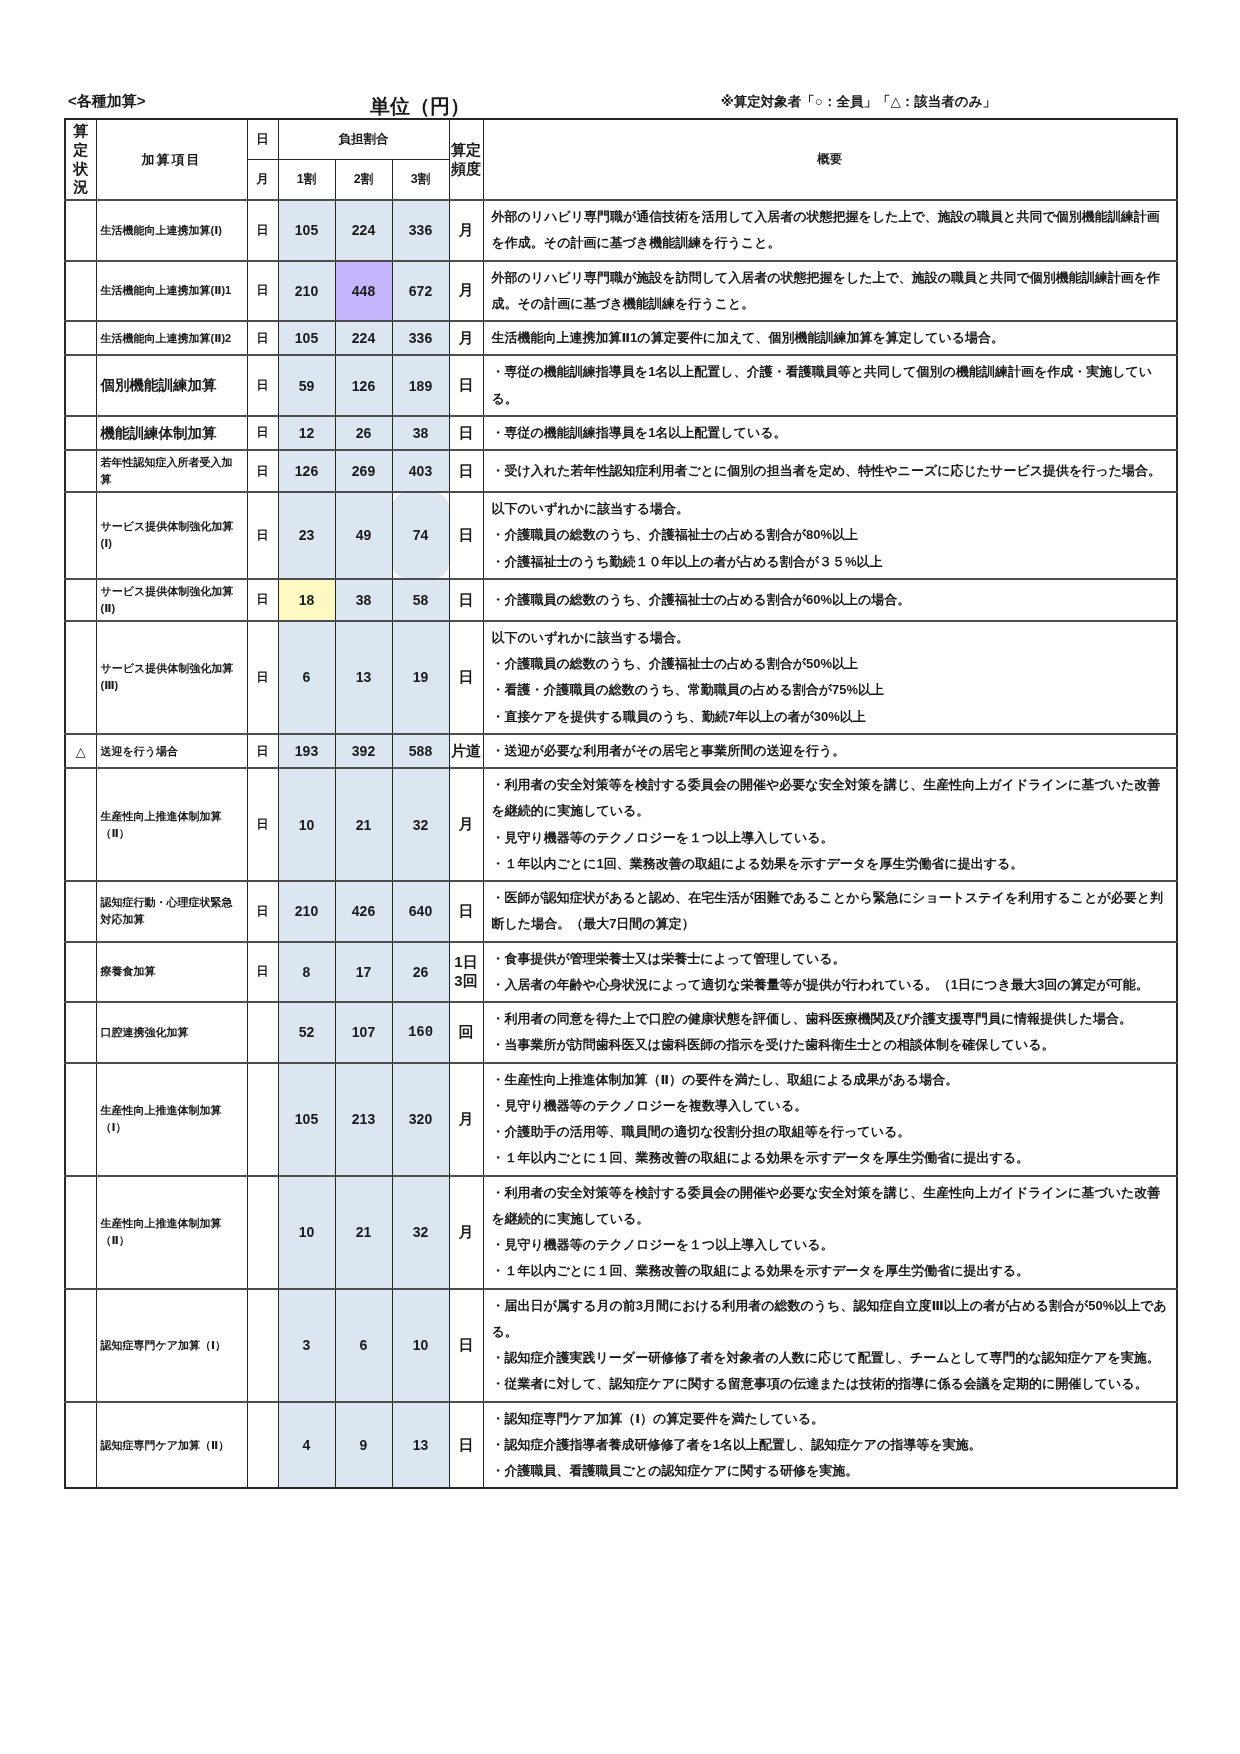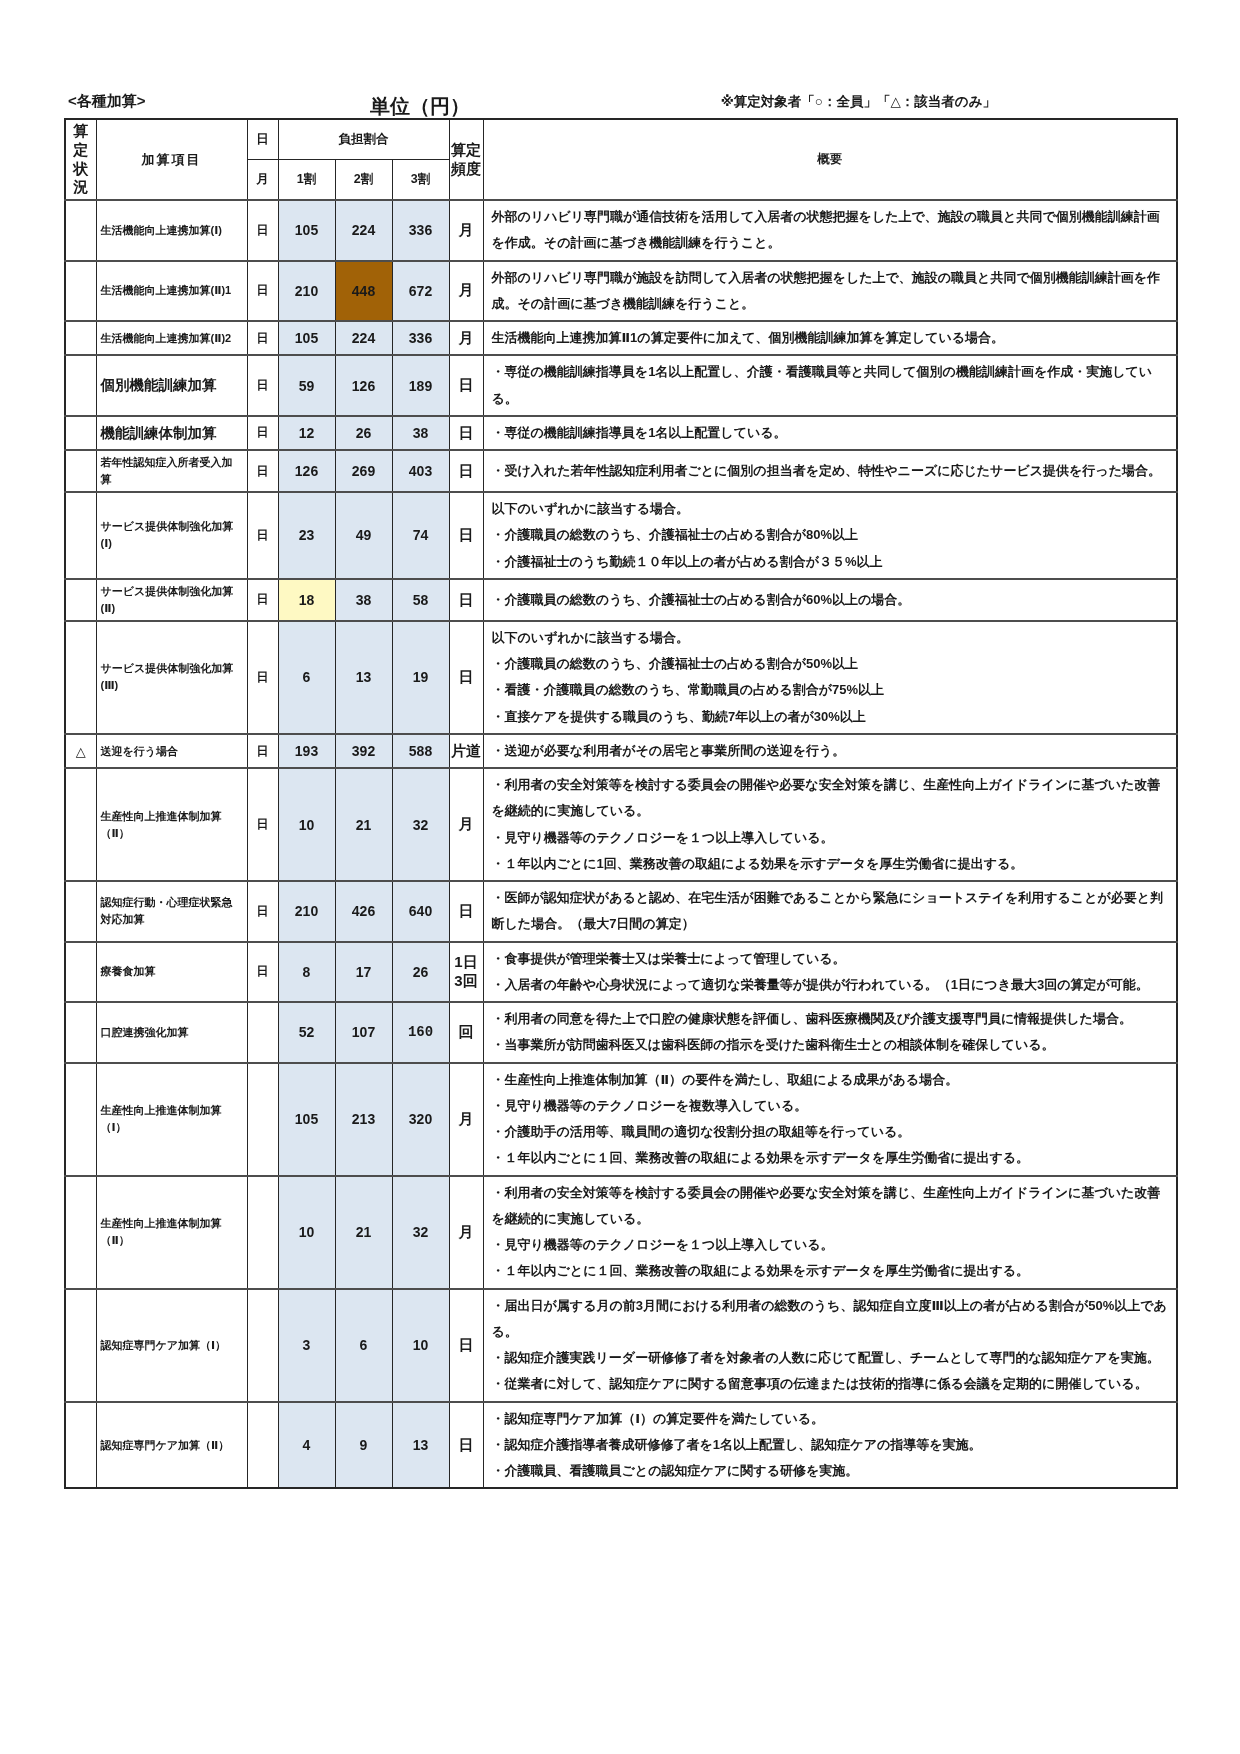--- a/index.html
+++ b/index.html
@@ -129,21 +129,21 @@
     <td class="summary-cell">
             <div class="sum-line">外部のリハビリ専門職が通信技術を活用して入居者の状態把握をした上で、施設の職員と共同で個別機能訓練計画を作成。その計画に基づき機能訓練を行うこと。</div>
           </td>
   </tr>
 
   <tr>
     <td class="status-cell"></td>
     <td class="item-cell">生活機能向上連携加算(Ⅱ)1</td>
     <td class="unit-cell">日</td>
     <td class="rate-cell" style="background: rgb(220, 230, 241);">210</td>
-    <td class="rate-cell" style="background: #a16207;">448</td>
+    <td class="rate-cell" style="background: #c4b5fd;">448</td>
     <td class="rate-cell" style="background: rgb(220, 230, 241);">672</td>
     <td class="freq-cell">月</td>
     <td class="summary-cell">
             <div class="sum-line">外部のリハビリ専門職が施設を訪問して入居者の状態把握をした上で、施設の職員と共同で個別機能訓練計画を作成。その計画に基づき機能訓練を行うこと。</div>
           </td>
   </tr>
 
   <tr>
     <td class="status-cell"></td>
     <td class="item-cell">生活機能向上連携加算(Ⅱ)2</td>
@@ -195,21 +195,21 @@
             <div class="sum-line">・受け入れた若年性認知症利用者ごとに個別の担当者を定め、特性やニーズに応じたサービス提供を行った場合。</div>
           </td>
   </tr>
 
   <tr>
     <td class="status-cell"></td>
     <td class="item-cell">サービス提供体制強化加算(Ⅰ)</td>
     <td class="unit-cell">日</td>
     <td class="rate-cell" style="background: rgb(220, 230, 241);">23</td>
     <td class="rate-cell" style="background: rgb(220, 230, 241);">49</td>
-    <td class="rate-cell" style="background: rgb(220, 230, 241);">74</td>
+    <td class="rate-cell" style="background: rgb(220, 230, 241); border-radius: 16px;">74</td>
     <td class="freq-cell">日</td>
     <td class="summary-cell">
             <div class="sum-line">以下のいずれかに該当する場合。</div>
             <div class="sum-line">・介護職員の総数のうち、介護福祉士の占める割合が80%以上</div>
             <div class="sum-line">・介護福祉士のうち勤続１０年以上の者が占める割合が３５%以上</div>
           </td>
   </tr>
 
   <tr>
     <td class="status-cell"></td>

